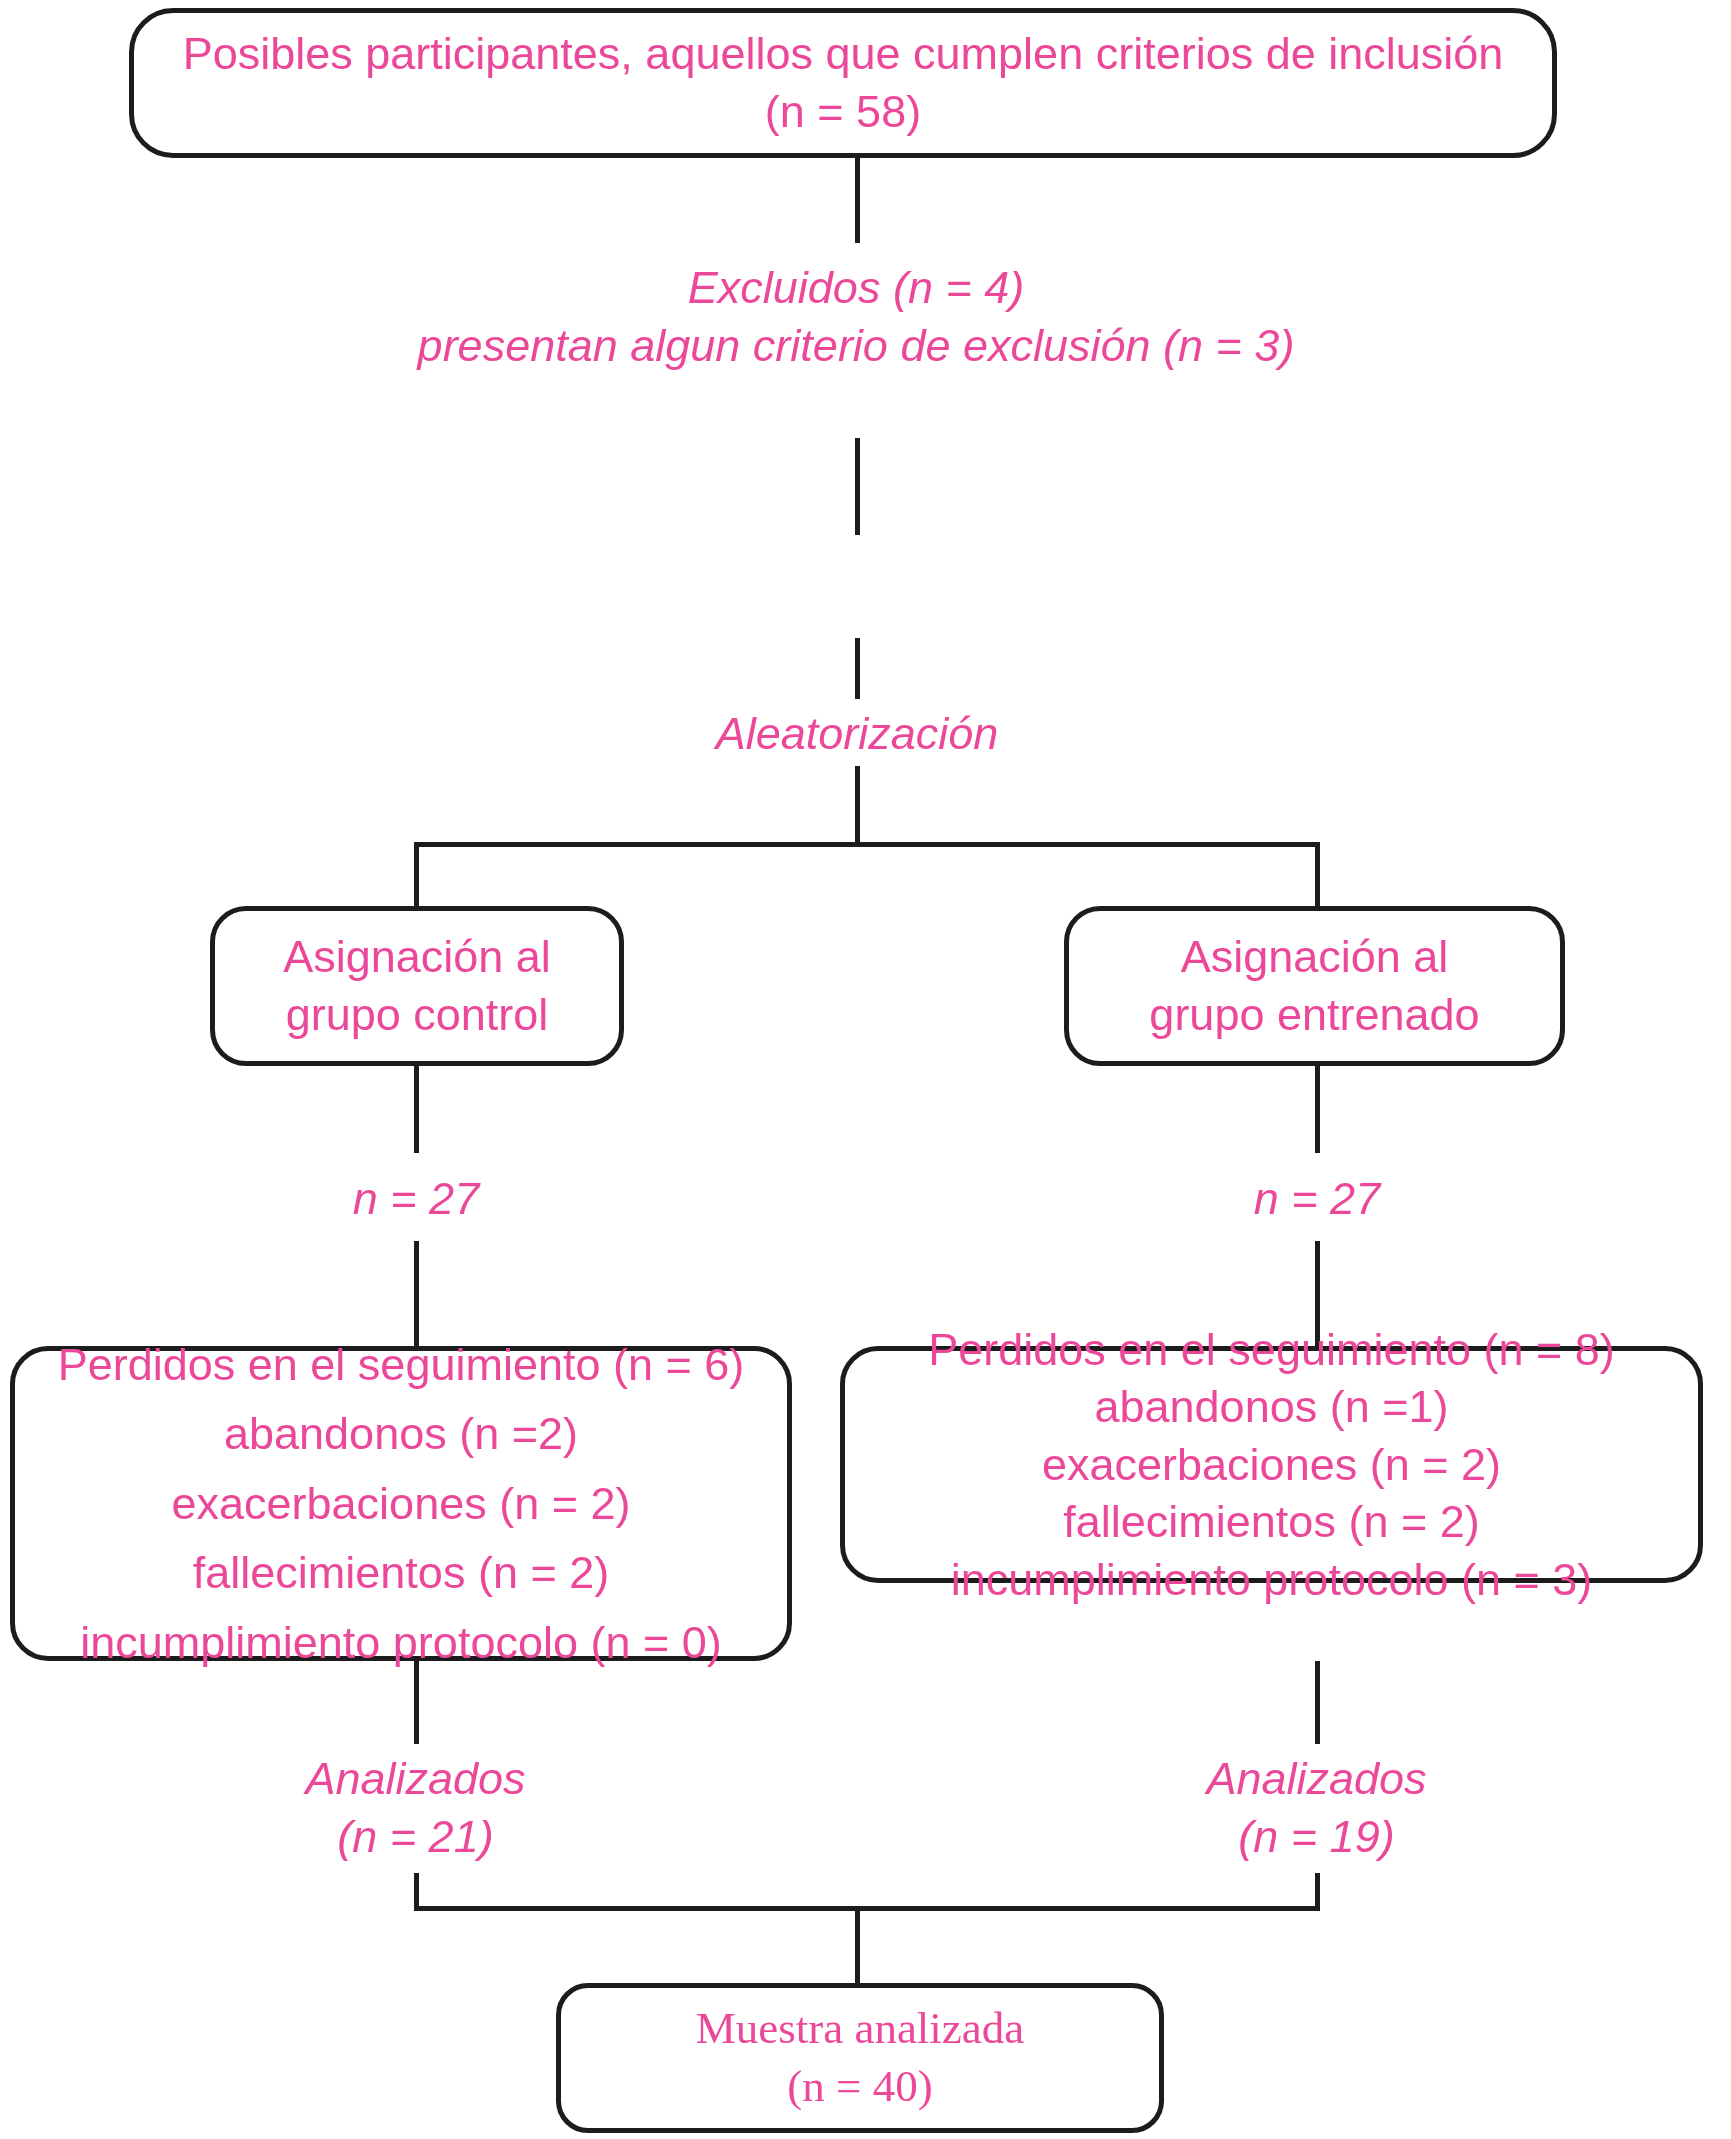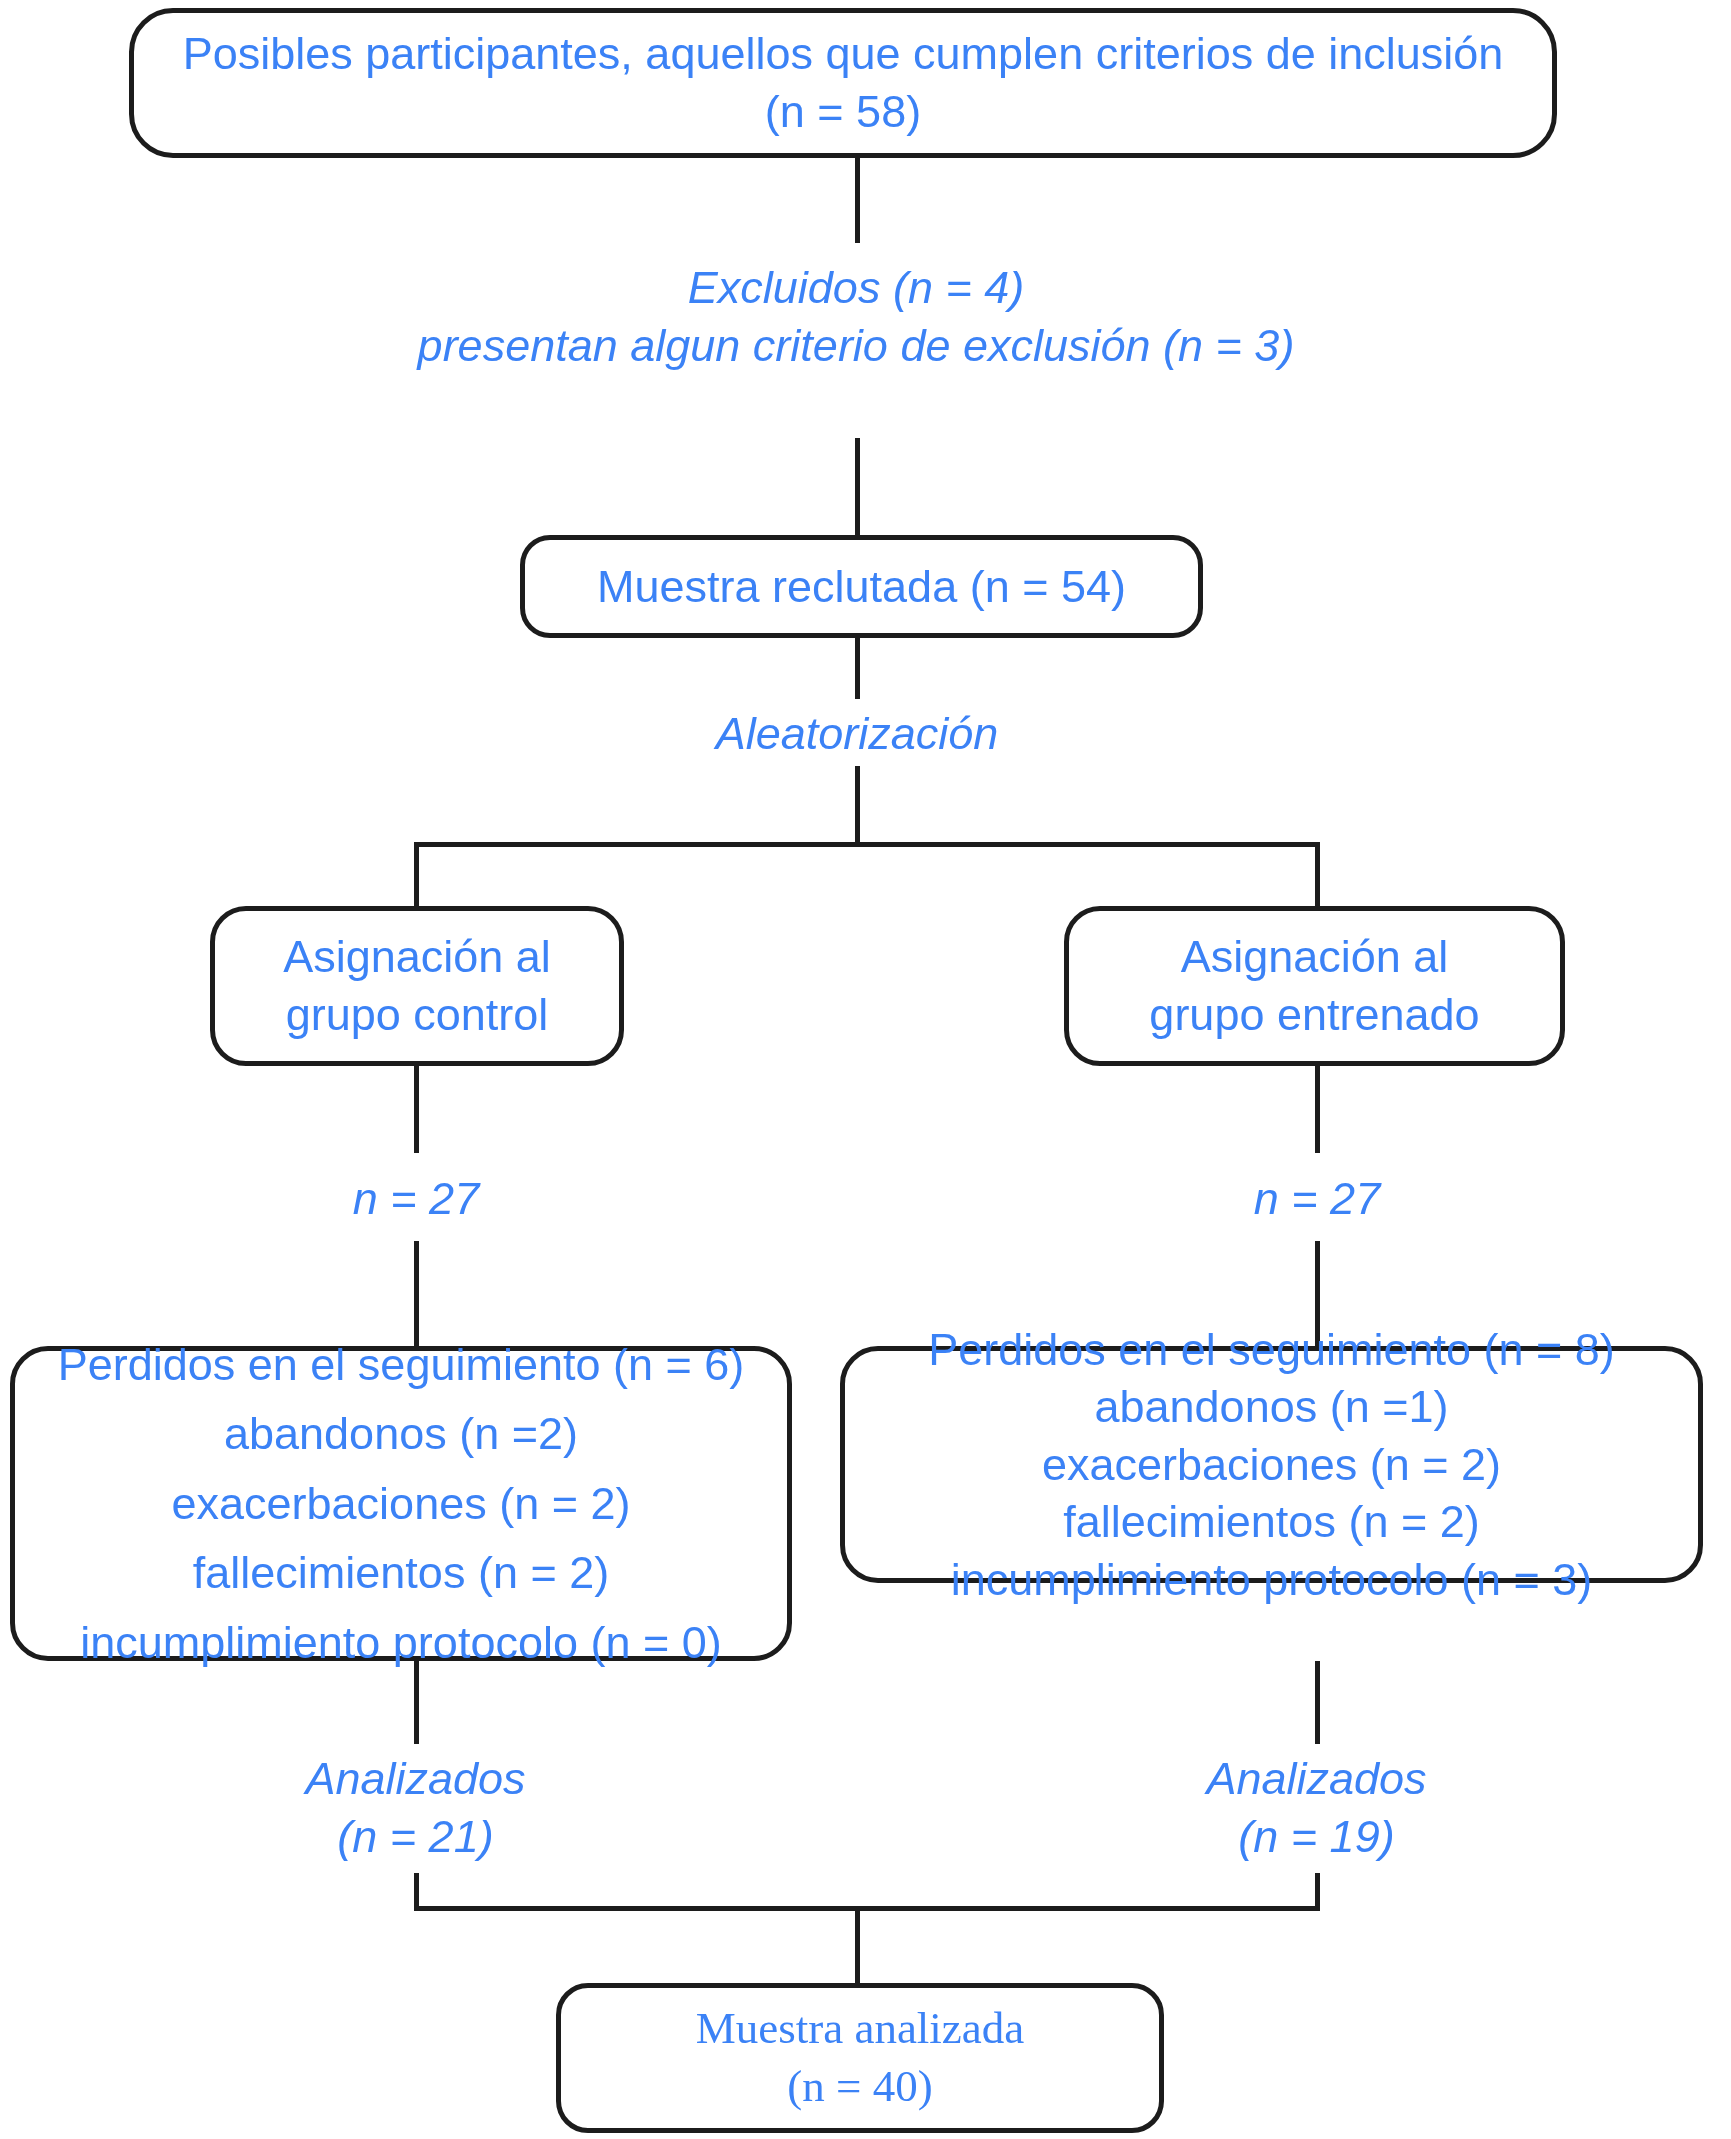--- a/index.html
+++ b/index.html
@@ -6,21 +6,21 @@
     margin: 0;
     padding: 0;
     background: #ffffff;
   }
   .canvas {
     position: relative;
     width: 1732px;
     height: 2139px;
     background: #ffffff;
     font-family: "Liberation Sans", sans-serif;
-    color: #3b82f6;
+    color: #ec4899;
     overflow: hidden;
   }
   .box {
     position: absolute;
     box-sizing: border-box;
     border: 5px solid #1c1c1c;
     background: #ffffff;
     display: flex;
     flex-direction: column;
     align-items: center;
@@ -59,23 +59,20 @@
 
   <div class="vline" style="left:855px; top:158px; height:85px;"></div>
 
   <div class="label" style="left:168px; top:259px; width:1376px;">
     <div>Excluidos (n = 4)</div>
     <div>presentan algun criterio de exclusión (n = 3)</div>
   </div>
 
   <div class="vline" style="left:855px; top:438px; height:97px;"></div>
 
-  <div class="box" style="left:520px; top:535px; width:683px; height:103px; border-radius:30px;">
-    <div>Muestra reclutada (n = 54)</div>
-  </div>
 
   <div class="vline" style="left:855px; top:638px; height:61px;"></div>
 
   <div class="label" style="left:560px; top:705px; width:594px;">Aleatorización</div>
 
   <div class="vline" style="left:855px; top:766px; height:77px;"></div>
 
   <div class="hline" style="left:414px; top:842px; width:906px;"></div>
   <div class="vline" style="left:414px; top:842px; height:66px;"></div>
   <div class="vline" style="left:1315px; top:842px; height:66px;"></div>

